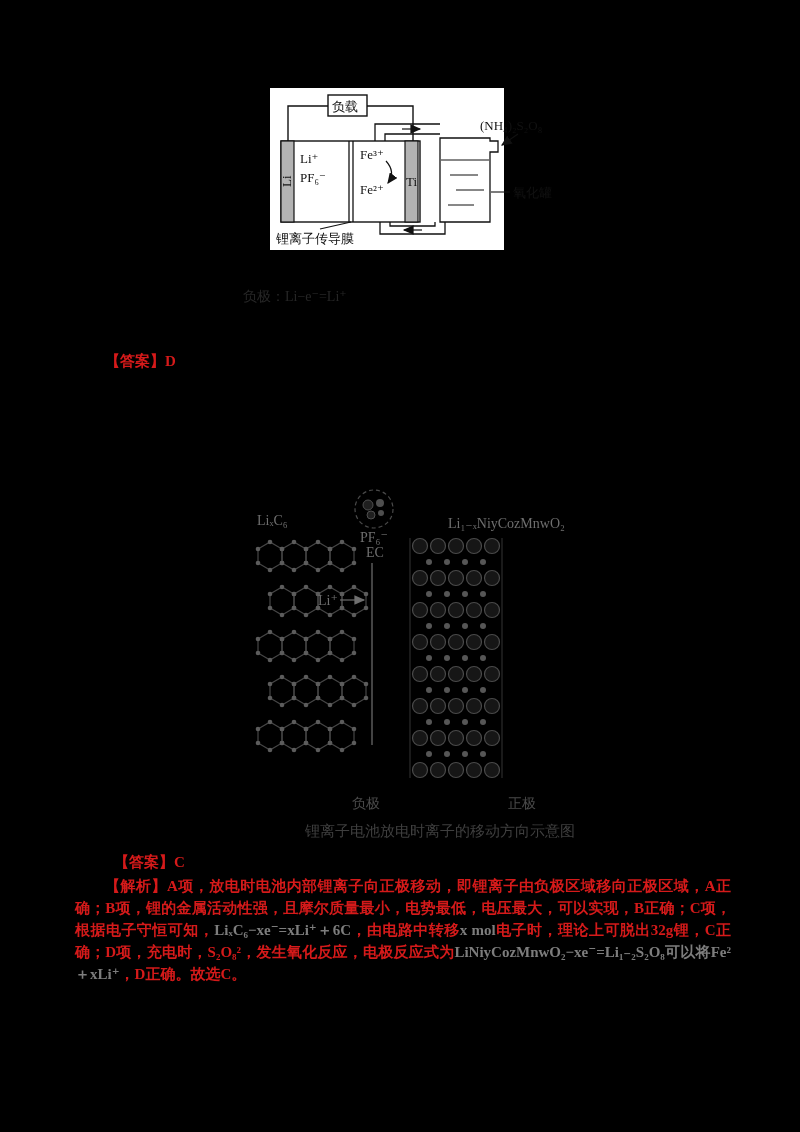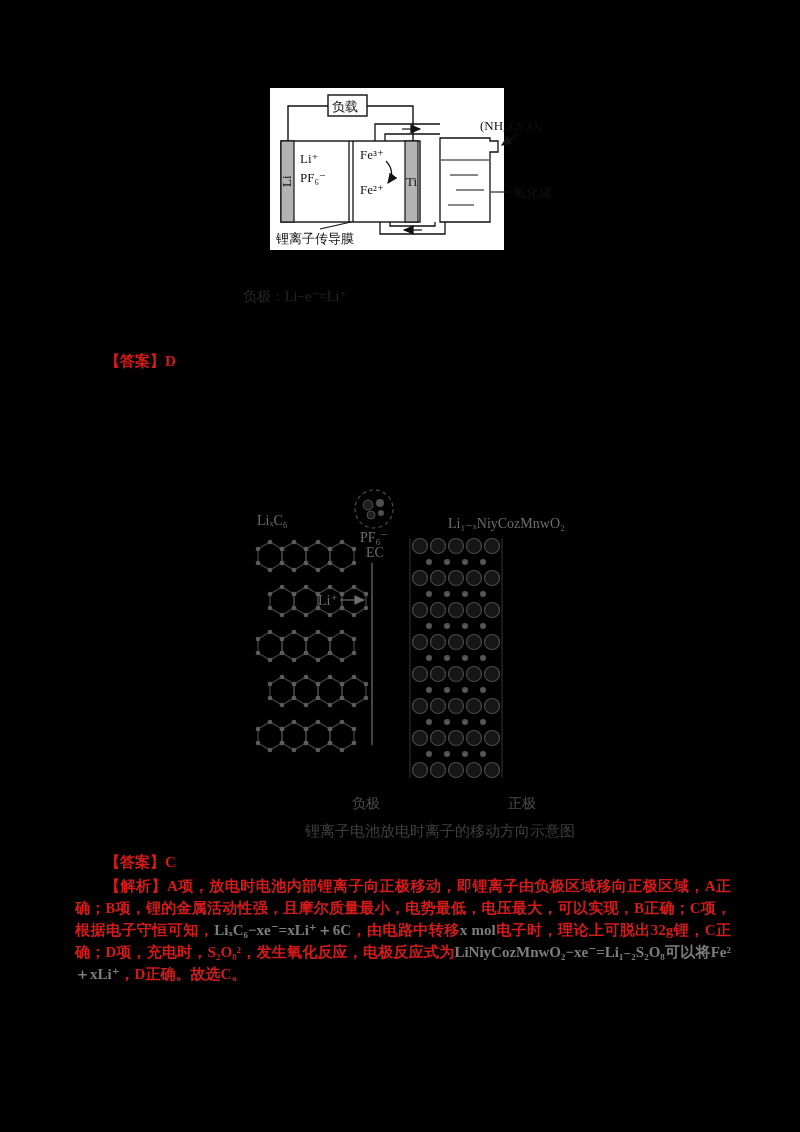--- a/index.html
+++ b/index.html
@@ -9,21 +9,21 @@
   .diagram-box{position:absolute;left:270px;top:88px;width:234px;height:162px;background:#fff;}
   
   .faint-eq{position:absolute;left:243px;top:288px;width:300px;font-size:14px;color:#262626;}
   
   .ans-label{position:absolute;font-size:15px;font-weight:bold;color:#d51a1a;}
   .analysis{position:absolute;width:656px;left:75px;margin:0;font-size:15px;font-weight:bold;
             color:#d51a1a;line-height:22px;text-align:justify;text-indent:2em;}
   .analysis .dark{color:#7d7d7d;font-weight:bold;}
   #ans1-label{left:105px;top:341px;margin-top:11px;}
   #ans1-text{top:363px;}
-  #ans2-label{left:105px;top:853px;}
+  #ans2-label{left:114px;top:853px;}
   #ans2-text{top:875px;}
   
   .fig{position:absolute;left:0;top:478px;}
   .fig text{fill:#6e6e6e;font-size:14px;font-family:"Liberation Serif","DejaVu Serif",serif;}
   .fig .cap{fill:#3f3f3f;font-size:15px;}
   .fig .pole{fill:#4a4a4a;font-size:14px;}
   
   .bsvg text{fill:#111;font-size:13px;font-family:"Liberation Serif","DejaVu Serif",serif;}
 </style>
 </head>

